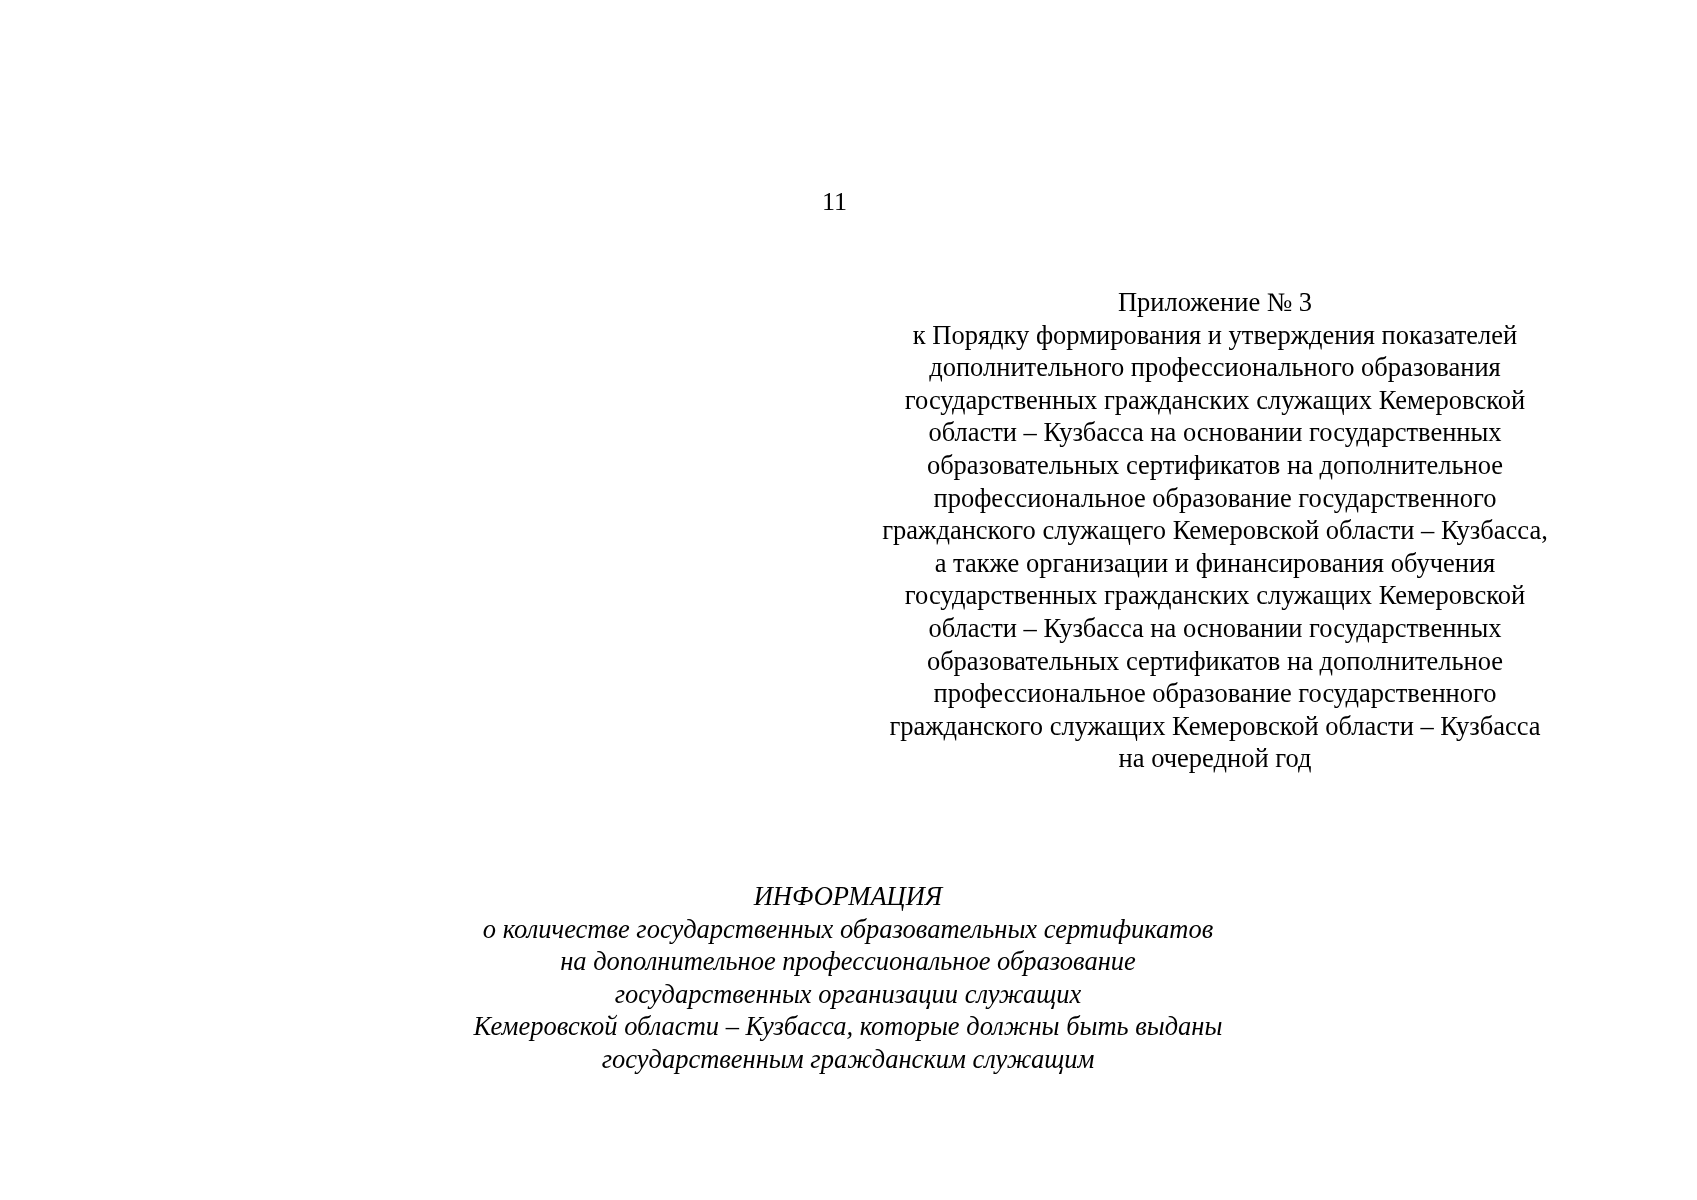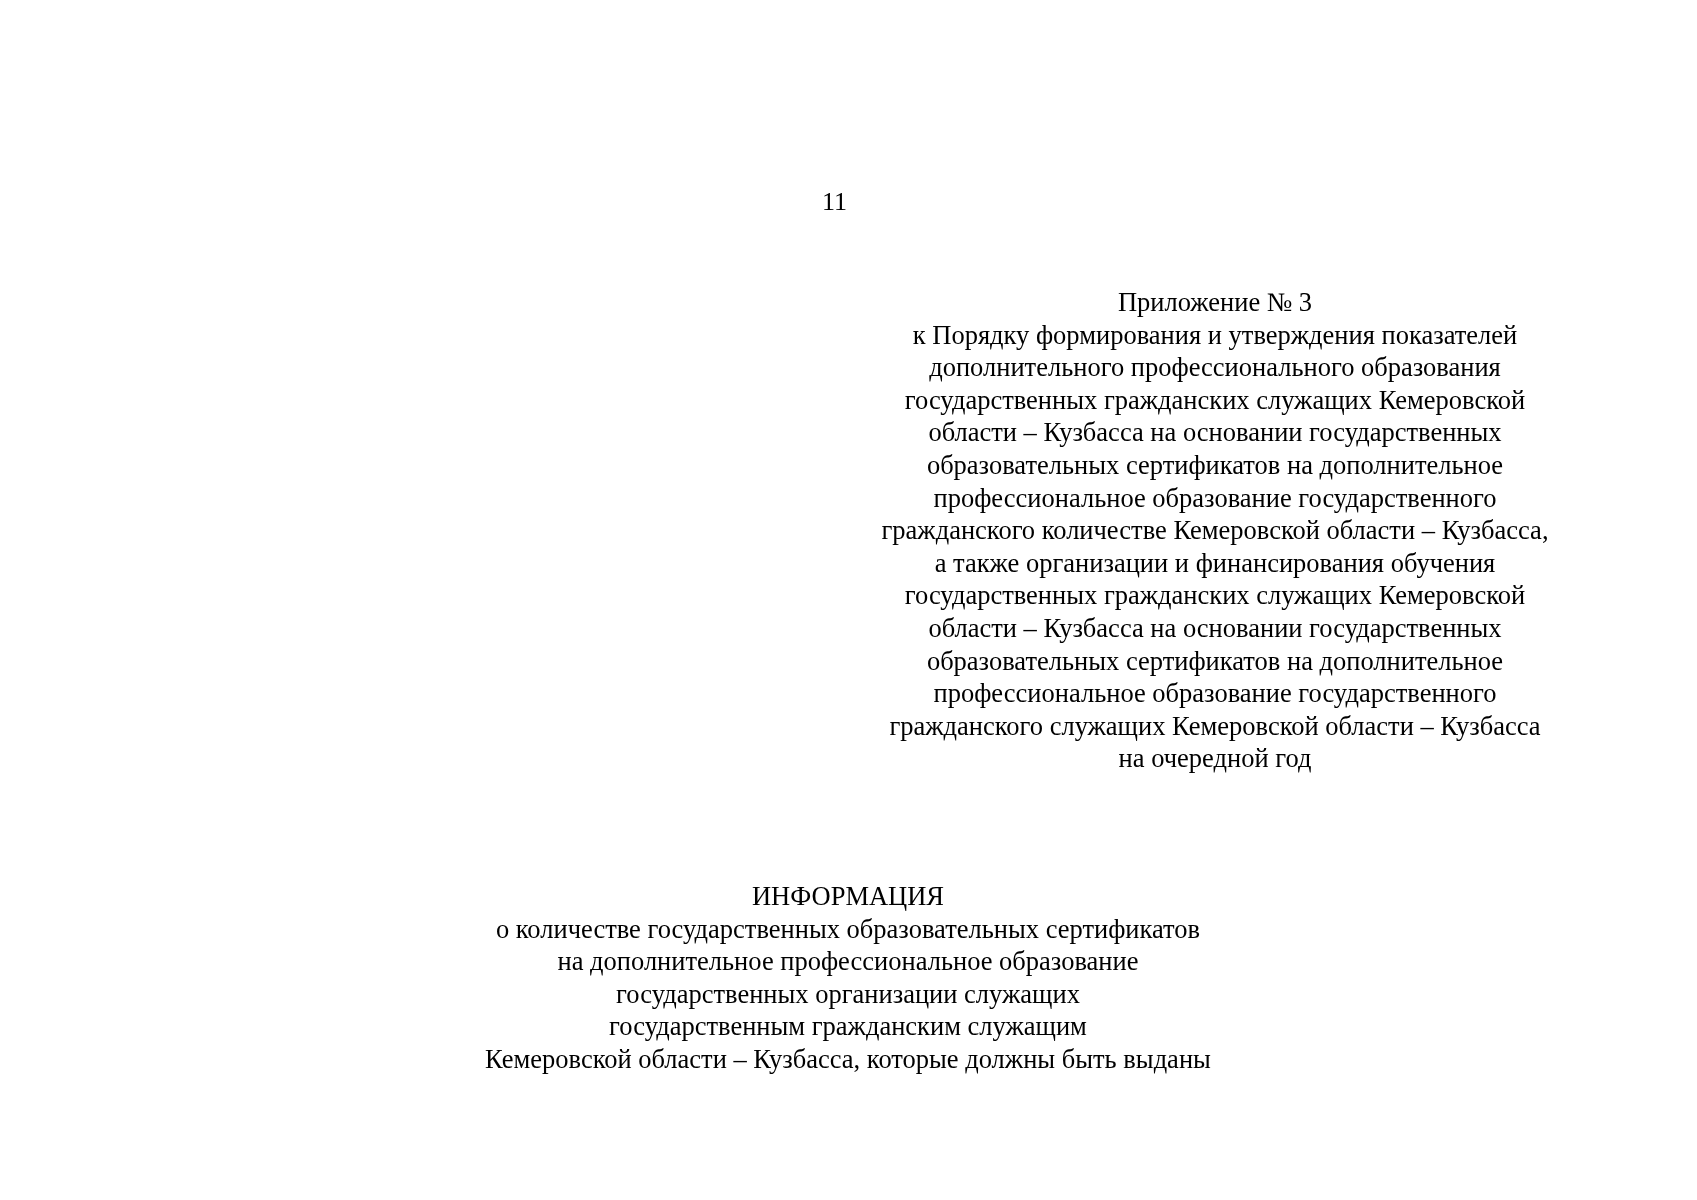--- a/index.html
+++ b/index.html
@@ -38,49 +38,50 @@
       white-space: nowrap;
     }
     .info-block {
       position: absolute;
       left: 448px;
       top: 880px;
       width: 800px;
       text-align: center;
       font-size: 26.5px;
       line-height: 32.6px;
+      font-style: italic;
     }
     .info-block .line {
       display: block;
       white-space: nowrap;
     }
   </style>
 </head>
 <body>
 
 <div class="page-number">11</div>
 
 <div class="appendix">
   <span class="line">Приложение № 3</span>
   <span class="line">к  Порядку формирования и утверждения показателей</span>
   <span class="line">дополнительного профессионального образования</span>
   <span class="line">государственных гражданских служащих Кемеровской</span>
   <span class="line">области – Кузбасса на основании государственных</span>
   <span class="line">образовательных сертификатов на дополнительное</span>
   <span class="line">профессиональное образование государственного</span>
-  <span class="line">гражданского количестве Кемеровской области – Кузбасса,</span>
+  <span class="line">гражданского служащего Кемеровской области – Кузбасса,</span>
   <span class="line">а также организации и финансирования обучения</span>
   <span class="line">государственных гражданских служащих Кемеровской</span>
   <span class="line">области – Кузбасса на основании государственных</span>
   <span class="line">образовательных сертификатов на дополнительное</span>
   <span class="line">профессиональное образование государственного</span>
   <span class="line">гражданского служащих Кемеровской области – Кузбасса</span>
   <span class="line">на очередной год</span>
 </div>
 
 <div class="info-block">
   <span class="line">ИНФОРМАЦИЯ</span>
   <span class="line">о количестве государственных образовательных сертификатов</span>
   <span class="line">на дополнительное профессиональное образование</span>
   <span class="line">государственных организации служащих</span>
+  <span class="line">Кемеровской области – Кузбасса, которые должны быть выданы</span>
   <span class="line">государственным гражданским служащим</span>
-  <span class="line">Кемеровской области – Кузбасса, которые должны быть выданы</span>
 </div>
 
 </body></html>

